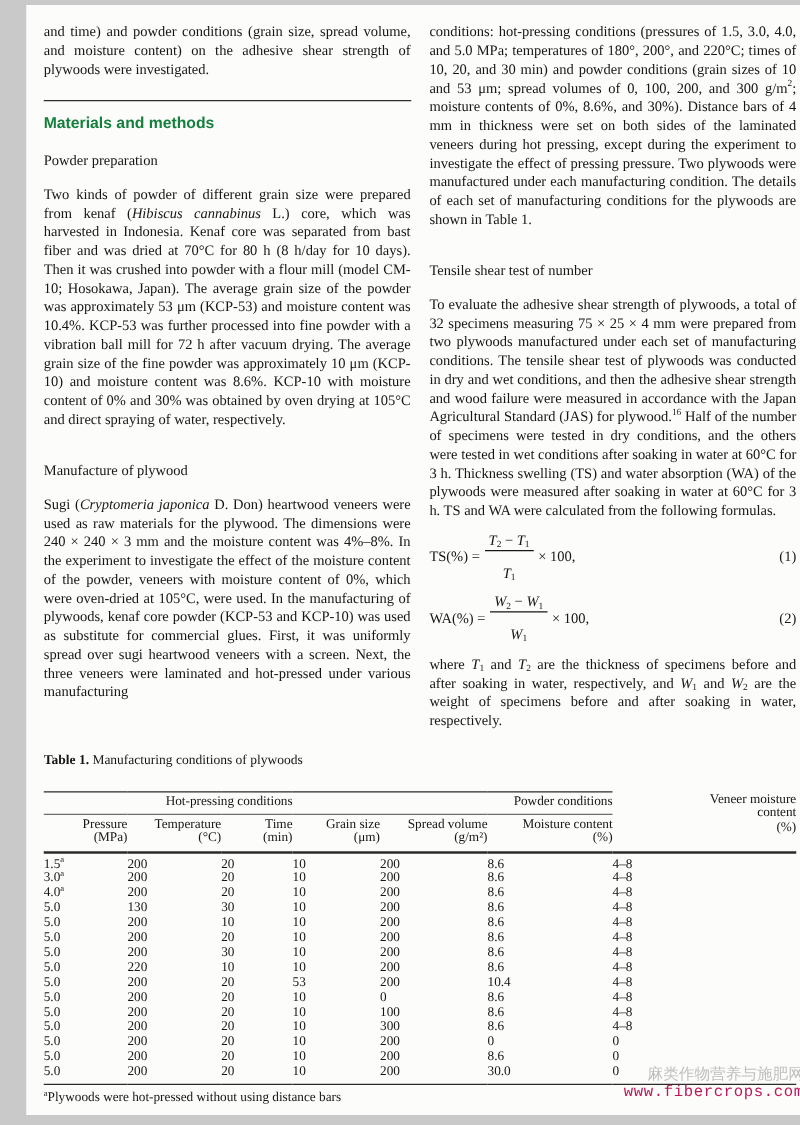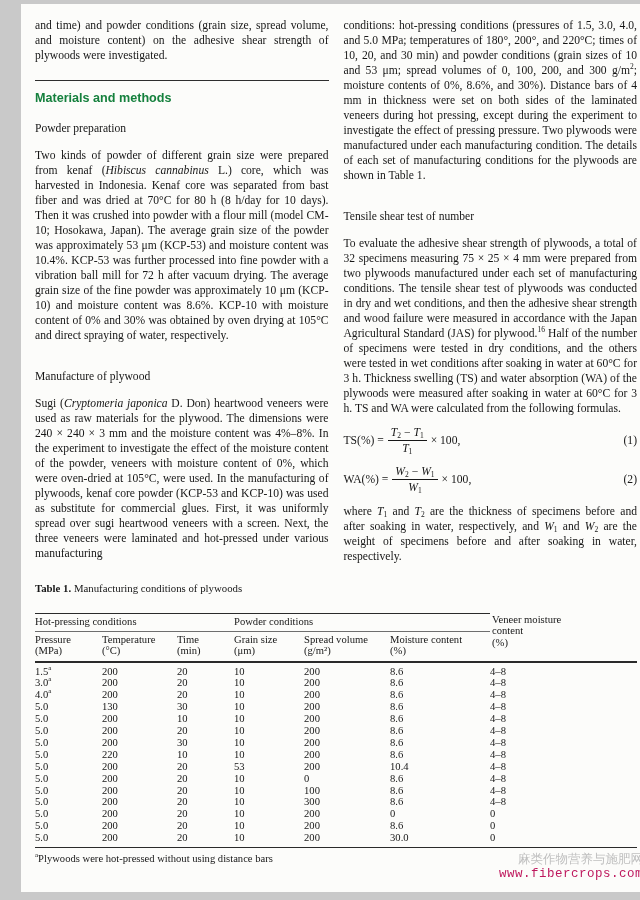--- a/index.html
+++ b/index.html
@@ -26,31 +26,31 @@
   h3.subsection{font-size:11.6px;font-weight:normal;margin:16px 0 12px 0;}
   h3.gap-top{margin-top:26px;}
   sup{font-size:0.65em;line-height:0;vertical-align:super;}
   sub{font-size:0.65em;line-height:0;vertical-align:-0.25em;}
   .seg-i{font-style:italic;}
 
   
   .eq{display:flex;align-items:center;margin:10px 0 10px 0;font-size:11.6px;line-height:13px;}
   .frac{display:inline-block;text-align:center;margin:0 4px;}
   .frac .num{display:block;border-bottom:1px solid #161616;padding:0 3px 1px 3px;}
-  .frac .den{display:block;padding-top:1px;}
+  .frac .den{display:block;padding-top:1px;margin-top:10px;}
   .eqno{margin-left:auto;}
 
   
   .tablewrap{margin-top:18px;position:relative;}
   .tcaption{font-size:10.8px;line-height:13px;margin-bottom:18px;}
   .tcaption .cap-label{font-weight:bold;}
   table{border-collapse:collapse;width:100%;font-size:10.6px;table-layout:fixed;}
   col.c1{width:67px;}col.c2{width:75px;}col.c3{width:57px;}
   col.c4{width:70px;}col.c5{width:86px;}col.c6{width:100px;}
-  thead th{font-weight:normal;text-align:left;vertical-align:top;white-space:pre-line;line-height:11.5px;padding:0;}
+  thead th{font-weight:normal;text-align:right;vertical-align:top;white-space:pre-line;line-height:11.5px;padding:0;}
   th.group{border-top:1.4px solid #2a2a2a;border-bottom:1px solid #6e6e6e;padding:2px 0 3px 0;}
   th.veneer{border-bottom:2px solid #2a2a2a;padding:0 0 3px 2px;}
   tr.colheads th{border-bottom:2px solid #2a2a2a;padding:2px 0 4px 0;}
   tbody{border-bottom:1.4px solid #2a2a2a;}
   tbody td{padding:0.5px 0;line-height:10.9px;white-space:nowrap;overflow:visible;}
   tbody tr:first-child td{padding-top:4px;}
   tbody tr:last-child td{padding-bottom:3px;}
   .tfoot{font-size:10.6px;line-height:13px;margin-top:4px;}
 
   

